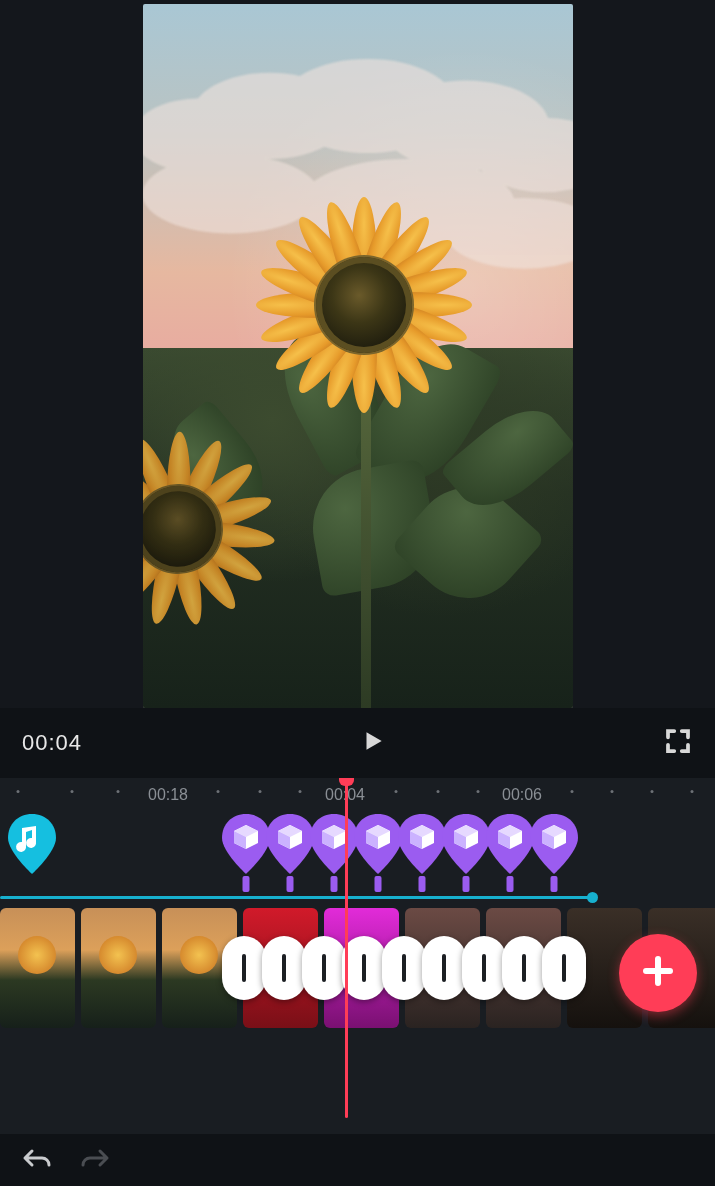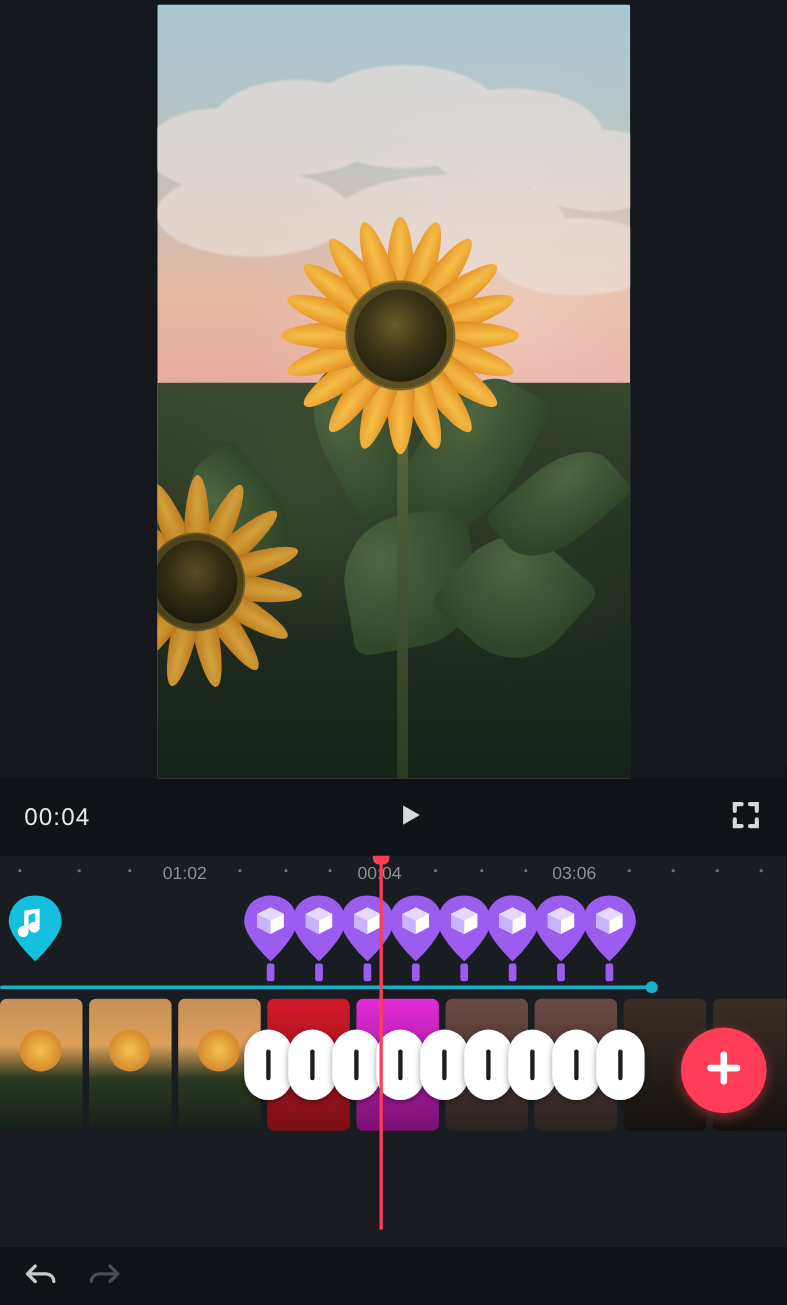--- a/index.html
+++ b/index.html
@@ -172,29 +172,29 @@
           </svg>
       </span>
     </div>
   </div>
 
   <div class="timeline">
     <div class="ruler">
       <span class="ruler-dot" style="left:18px"></span>
       <span class="ruler-dot" style="left:72px"></span>
       <span class="ruler-dot" style="left:118px"></span>
-      <span class="ruler-mark" style="left:168px">01:02</span>
+      <span class="ruler-mark" style="left:168px">00:18</span>
       <span class="ruler-dot" style="left:218px"></span>
       <span class="ruler-dot" style="left:260px"></span>
       <span class="ruler-dot" style="left:300px"></span>
       <span class="ruler-mark" style="left:345px">00:04</span>
       <span class="ruler-dot" style="left:396px"></span>
       <span class="ruler-dot" style="left:438px"></span>
       <span class="ruler-dot" style="left:478px"></span>
-      <span class="ruler-mark" style="left:522px">03:06</span>
+      <span class="ruler-mark" style="left:522px">00:06</span>
       <span class="ruler-dot" style="left:572px"></span>
       <span class="ruler-dot" style="left:612px"></span>
       <span class="ruler-dot" style="left:652px"></span>
       <span class="ruler-dot" style="left:692px"></span>
     </div>
 
     <div class="marker-row">
       <div class="music-pin">
         <svg viewBox="0 0 56 66">
           <path d="M28 2 C14 2 4 12 4 26 C4 40 28 62 28 62 C28 62 52 40 52 26 C52 12 42 2 28 2 Z" fill="#15bfe0"></path>

